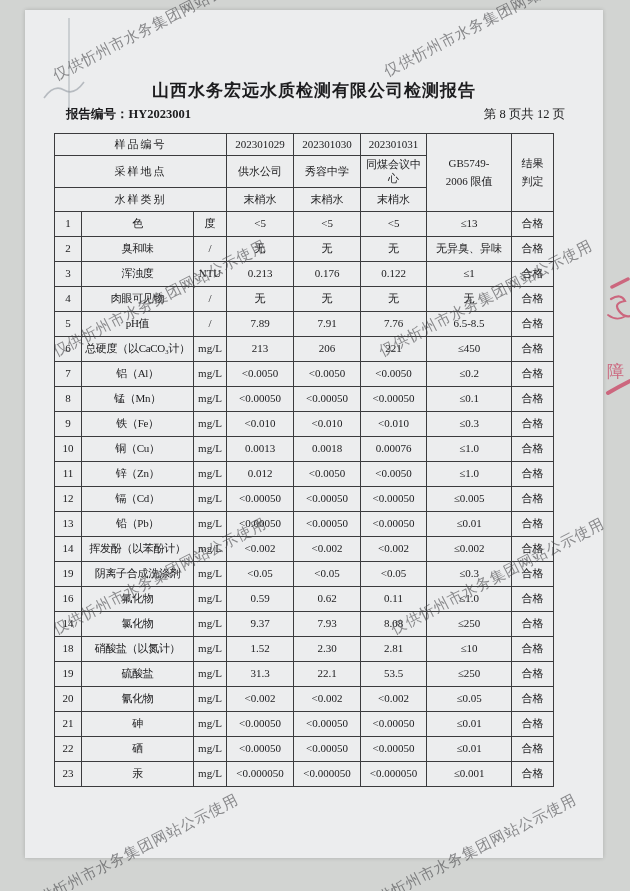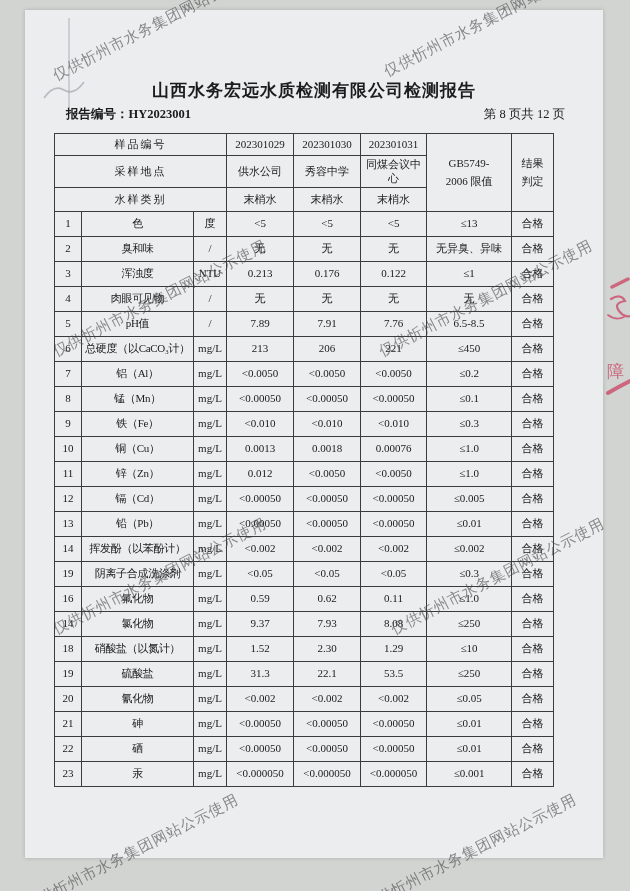--- a/index.html
+++ b/index.html
@@ -270,21 +270,21 @@
           <td>8.08</td>
           <td>≤250</td>
           <td>合格</td>
         </tr>
         <tr>
           <td>18</td>
           <td class="c-item">硝酸盐（以氮计）</td>
           <td>mg/L</td>
           <td>1.52</td>
           <td>2.30</td>
-          <td>1.29</td>
+          <td>2.81</td>
           <td>≤10</td>
           <td>合格</td>
         </tr>
         <tr>
           <td>19</td>
           <td class="c-item">硫酸盐</td>
           <td>mg/L</td>
           <td>31.3</td>
           <td>22.1</td>
           <td>53.5</td>

